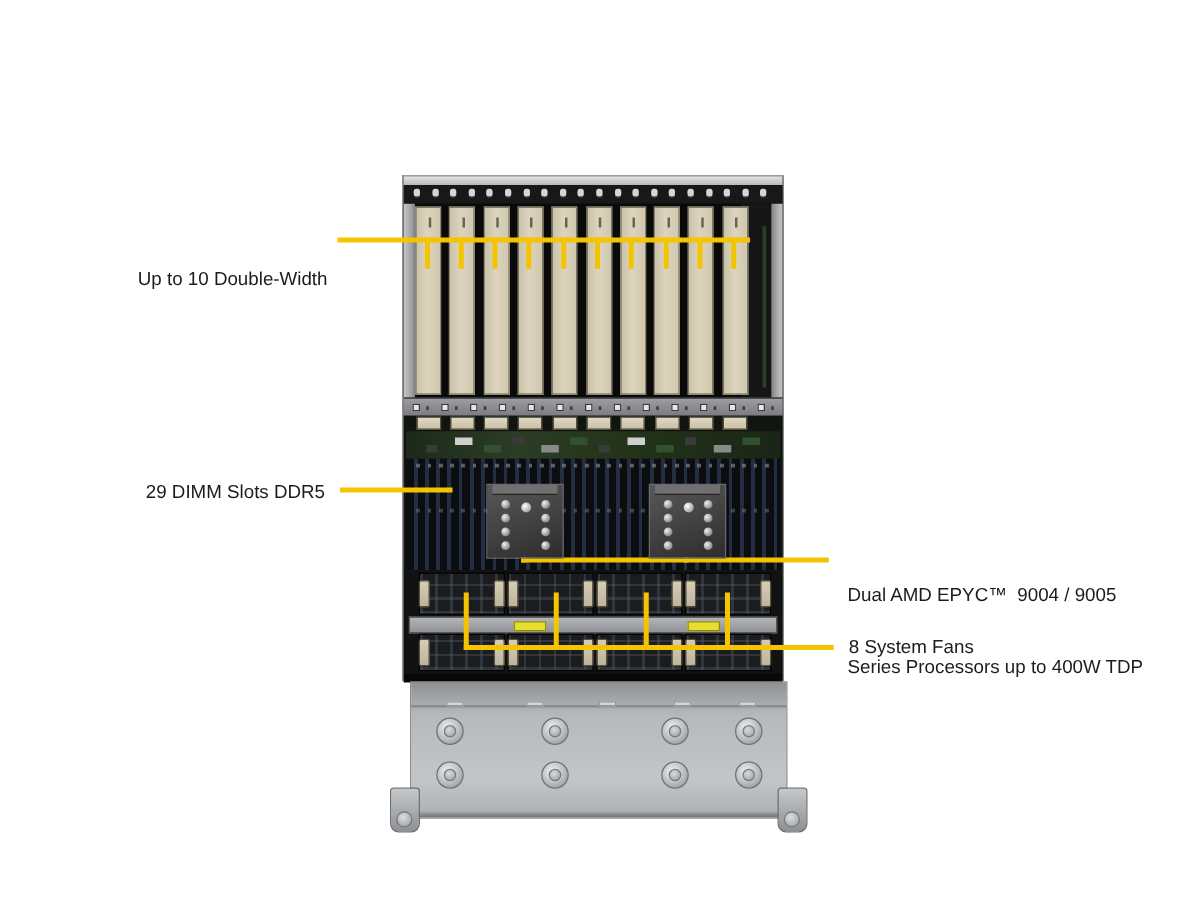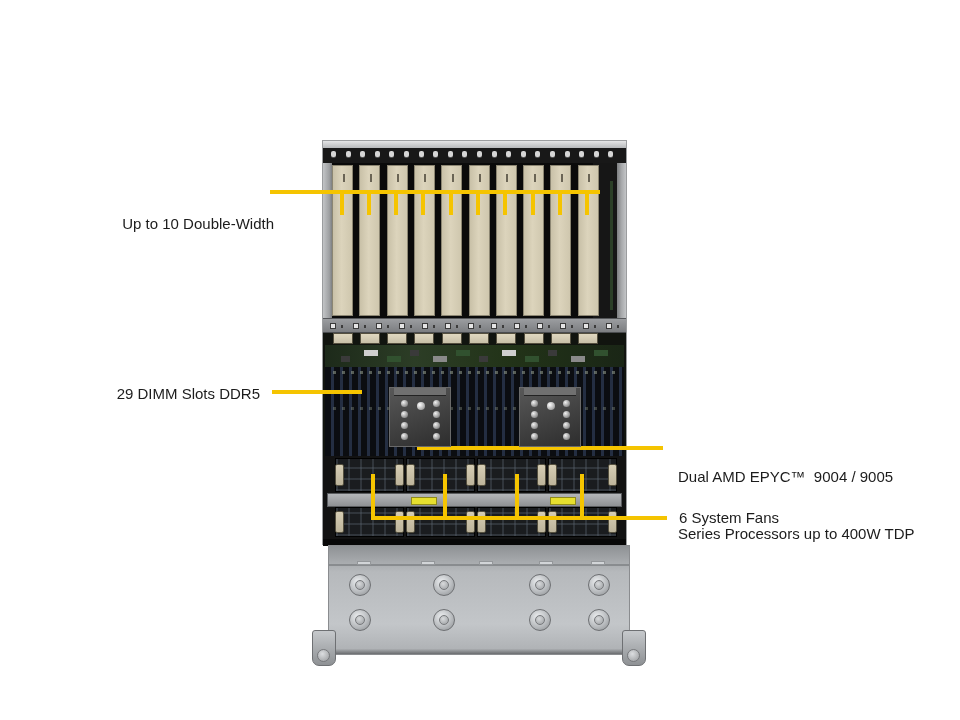--- a/index.html
+++ b/index.html
@@ -3,21 +3,21 @@
 <meta charset="utf-8">
 <style>
   html,body{margin:0;padding:0;background:#ffffff;}
   .canvas{position:relative;width:960px;height:720px;background:#ffffff;overflow:hidden;
           font-family:"Liberation Sans", sans-serif;color:#1c1c1c;}
 
   
   .title{position:absolute;left:77px;top:73px;font-size:17px;font-style:italic;letter-spacing:.2px;}
   .label{position:absolute;font-size:15px;line-height:19px;white-space:pre-wrap;}
   .label.right{text-align:right;}
-  .gpu-label{left:72px;top:176px;width:202px;}
+  .gpu-label{left:60px;top:176px;width:202px;}
   .dimm-label{left:60px;top:384px;width:200px;}
   .cpu-label{left:678px;top:429px;width:270px;}
   .fan-label{left:679px;top:508px;width:200px;}
 
   
   .callout{position:absolute;background:var(--callout,#F5C400);}
   .gpu-line{left:270px;top:190px;width:330px;height:4px;}
   .gpu-tick{top:190px;width:4px;height:25px;}
   .dimm-line{left:272px;top:390px;width:90px;height:4px;}
   .cpu-v{top:404px;width:4px;height:46px;}
@@ -103,21 +103,21 @@
 
 
   <div class="label right gpu-label">
     <div>Up to 10 Double-Width</div>
   </div>
   <div class="label right dimm-label">29 DIMM Slots DDR5</div>
   <div class="label cpu-label">
     <div>Dual AMD EPYC™  9004 / 9005</div>
     <div>Series Processors up to 400W TDP</div>
   </div>
-  <div class="label fan-label">6 System Fans</div>
+  <div class="label fan-label">8 System Fans</div>
 
   <div class="chassis">
     <div class="top-rail"></div>
     <div class="screw-strip" id="screwStrip">
         <div class="strip-screw" style="left: 8px;"></div>
         <div class="strip-screw" style="left: 22.6px;"></div>
         <div class="strip-screw" style="left: 37.2px;"></div>
         <div class="strip-screw" style="left: 51.8px;"></div>
         <div class="strip-screw" style="left: 66.4px;"></div>
         <div class="strip-screw" style="left: 81px;"></div>

